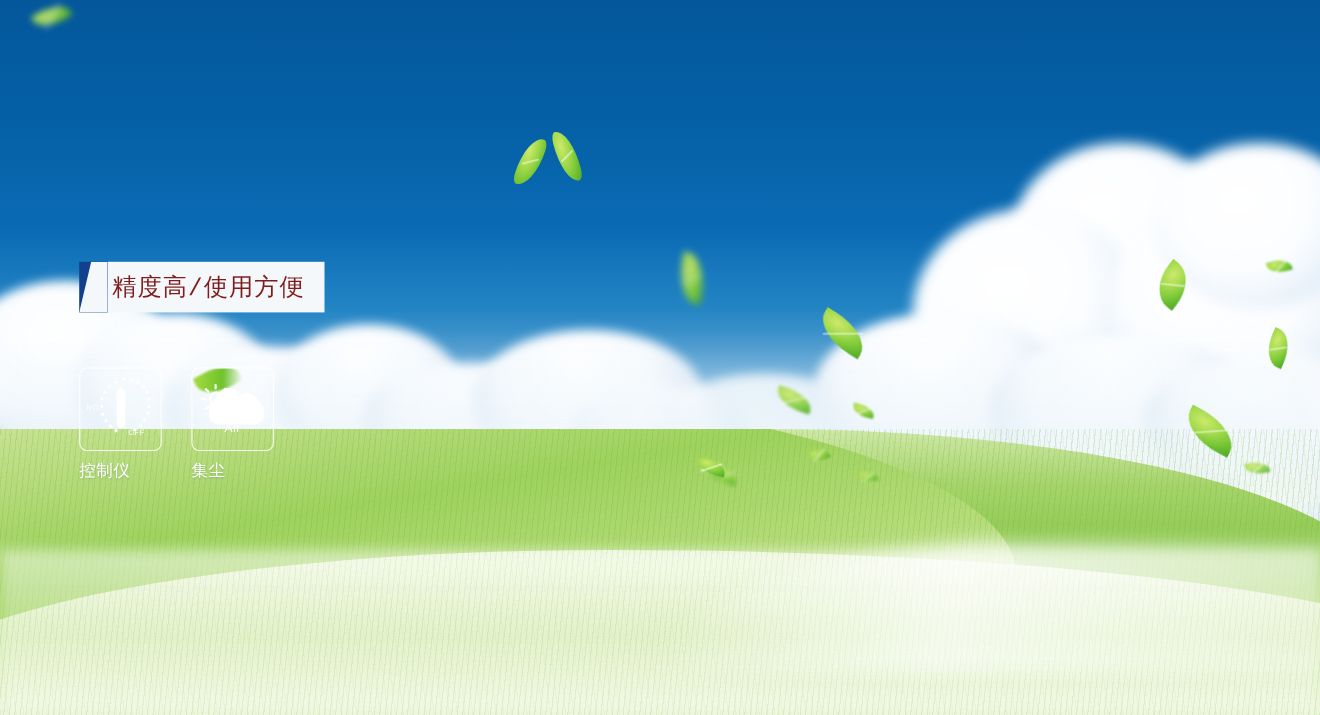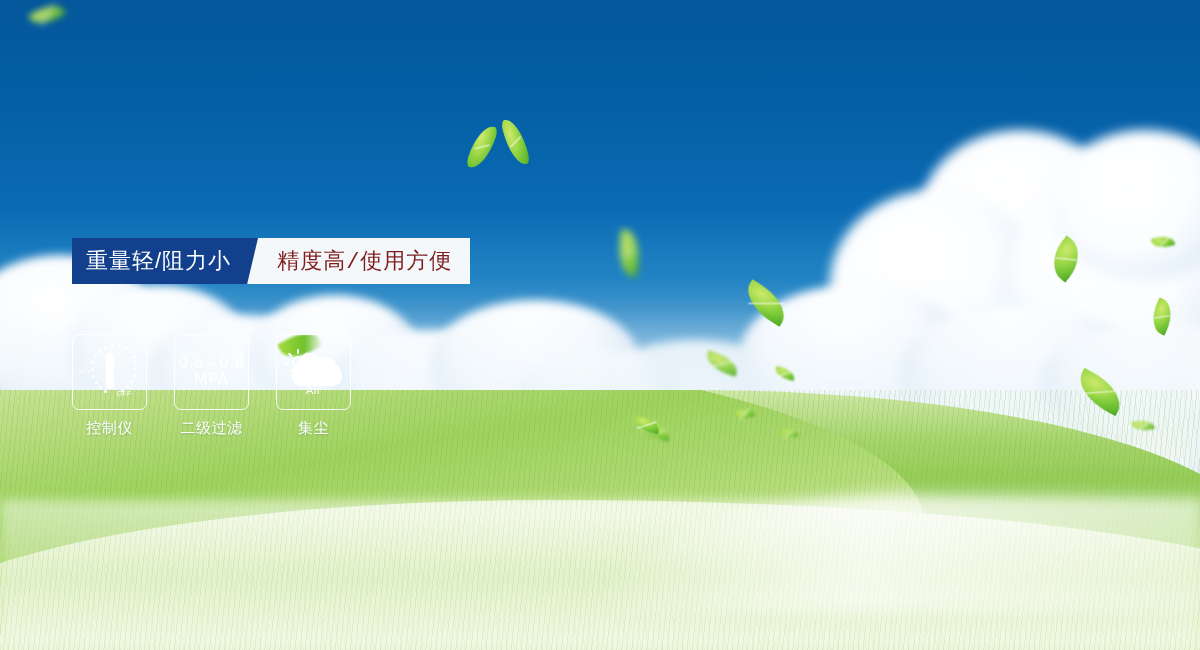--- a/index.html
+++ b/index.html
@@ -94,21 +94,21 @@
   .sub-a{ background:#12408d; color:#fff; font-size:22px; letter-spacing:1px;
     display:flex; align-items:center; padding:0 16px 0 14px; }
   .sub-wedge{ width:26px; background:#12408d; position:relative; }
   .sub-wedge::after{ content:""; position:absolute; inset:0;
     background:#f4f8fb; clip-path:polygon(42% 0,100% 0,100% 100%,0% 100%); }
   .sub-b{ background:#f4f8fb; color:#7f1d1d; font-size:22px; letter-spacing:1px;
     display:flex; align-items:center; padding:0 18px 0 4px;font-family:Liberation Mono, monospace; }
 
   
   .features{ position:absolute; left:72px; top:334px; display:flex; gap:27px; }
-  .feat{ width:75px; display:flex; flex-direction:column; align-items:center; }
+  .feat{ width:75px; display:flex; flex-direction:column; align-items:flex-start; }
   .feat-box{ width:75px; height:76px; border:1.5px solid rgba(255,255,255,.92); border-radius:7px;
     display:flex; flex-direction:column; align-items:center; justify-content:center;
     color:#fff; position:relative; }
   .feat-txt{ font-size:15px; line-height:1.12; text-align:center; letter-spacing:.5px;
     font-family:"DejaVu Sans","Liberation Sans",sans-serif; }
   .feat-txt .ln2{ display:block; font-size:16px; }
   .feat-label{ margin-top:9px; font-size:15px; color:#fff; white-space:nowrap;
     letter-spacing:.5px; font-family:"DejaVu Sans","Liberation Sans",sans-serif;
     text-shadow:0 1px 2px rgba(0,40,90,.2); }
 
@@ -206,21 +206,20 @@
     <div class="leaf" style="left:633px;  top:418px; width:26px; height:13px; transform:rotate(14deg); filter:blur(1.4px); opacity:.95;"></div>
   </div>
 
   <div class="sprout">
     <div class="leaf l1"></div>
     <div class="leaf l2"></div>
   </div>
 
 
   <div class="subbar">
-    <div class="sub-a">重量轻/阻力小</div>
     <div class="sub-wedge"></div>
     <div class="sub-b">精度高/使用方便</div>
   </div>
 
   <div class="features">
 
     <div class="feat">
       <div class="feat-box">
         <div class="gauge">
           <div class="ring">
@@ -246,29 +245,20 @@
             <span class="dot" style="left:13px; top:2px;"></span>
           </div>
           <div class="bar"></div>
           <div class="no">NO</div>
           <div class="off">OFF</div>
         </div>
       </div>
       <div class="feat-label">控制仪</div>
     </div>
 
-    <div class="feat">
-      <div class="feat-box">
-        <div class="feat-txt">
-          <span>0.6～0.8</span>
-          <span class="ln2">MPA</span>
-        </div>
-      </div>
-      <div class="feat-label">二级过滤</div>
-    </div>
 
 
 
     <div class="feat">
       <div class="feat-box" style="overflow:hidden;">
         <div class="aircloud">
           <div class="ac-leafbg"></div>
           <div class="ac-sun">
             <span class="core"></span>
             <span class="ray" style="transform:rotate(0deg);"></span>

